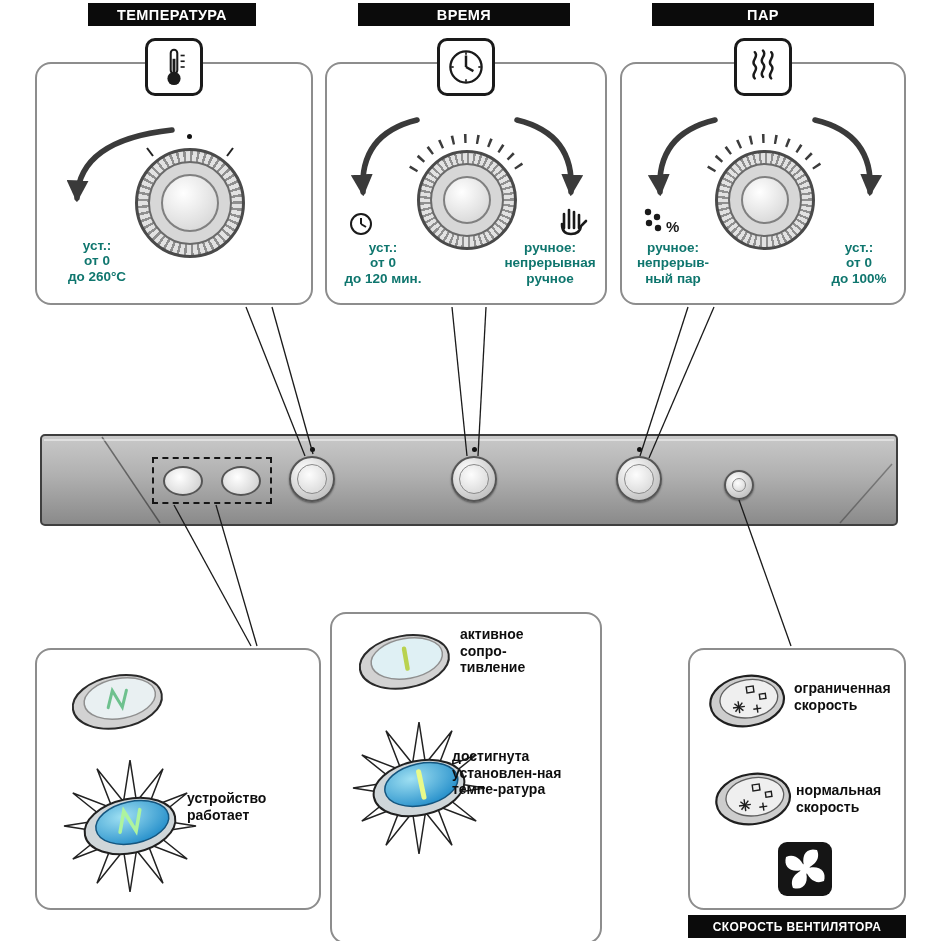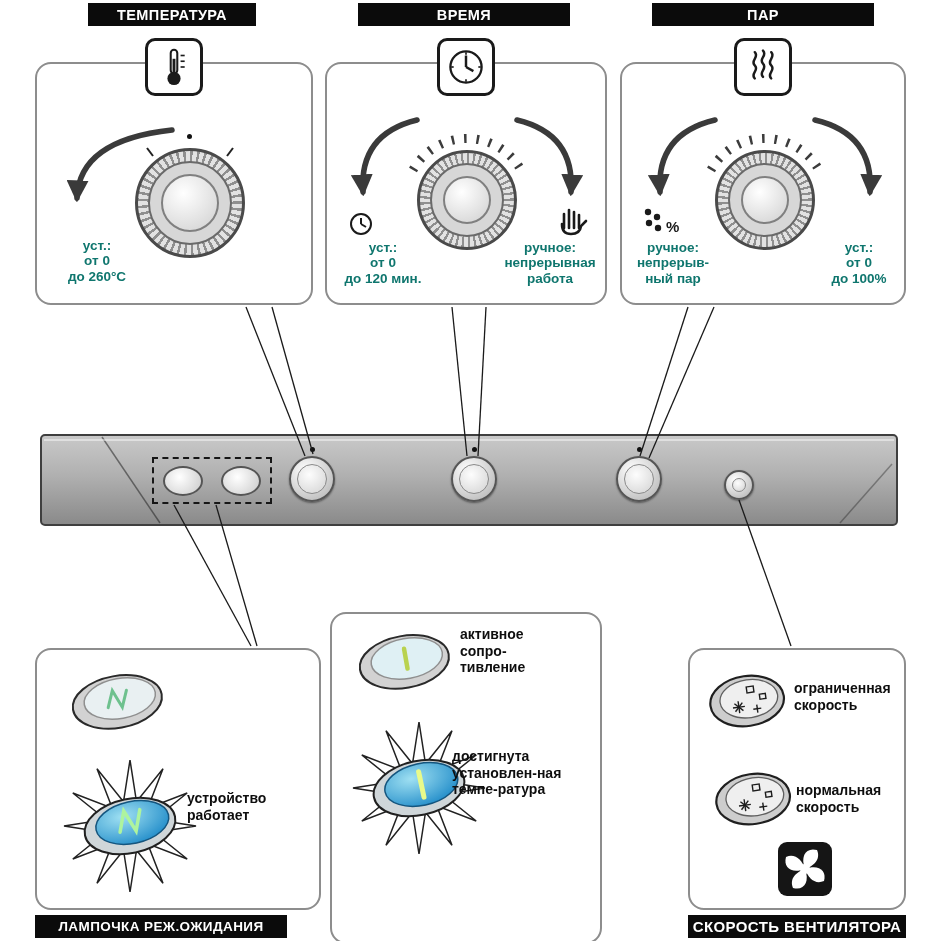--- a/index.html
+++ b/index.html
@@ -132,21 +132,21 @@
       <div class="bk-face"></div>
     </div>
     <div class="ann" style="left:4px;top:176px;width:104px">
       <span class="ln">уст.:</span>
       <span class="ln">от 0</span>
       <span class="ln">до 120 мин.</span>
     </div>
     <div class="ann" style="left:172px;top:176px;width:102px">
       <span class="ln">ручное:</span>
       <span class="ln">непрерывная</span>
-      <span class="ln">работа</span>
+      <span class="ln">ручное</span>
     </div>
   </div>
 
   <div class="panel" style="left:620px;top:62px;width:286px;height:243px">
     <div class="icon-box">
       <svg width="46" height="46" viewBox="0 0 56 56">
         <path d="M18 10 c6 6 -6 10 0 16 c6 6 -6 10 0 16" fill="none" stroke="#1a1a1a" stroke-width="3" stroke-linecap="round"></path>
         <path d="M28 8 c6 6 -6 10 0 16 c6 6 -6 10 0 16" fill="none" stroke="#1a1a1a" stroke-width="3" stroke-linecap="round"></path>
         <path d="M38 10 c6 6 -6 10 0 16 c6 6 -6 10 0 16" fill="none" stroke="#1a1a1a" stroke-width="3" stroke-linecap="round"></path>
       </svg>
@@ -317,20 +317,17 @@
       <g fill="#fff">
         <circle cx="27" cy="27" r="5"></circle>
         <path d="M27 27 C 22 14 28 5 39 8 C 43 17 36 24 27 27 Z"></path>
         <path d="M27 27 C 22 14 28 5 39 8 C 43 17 36 24 27 27 Z" transform="rotate(90 27 27)"></path>
         <path d="M27 27 C 22 14 28 5 39 8 C 43 17 36 24 27 27 Z" transform="rotate(180 27 27)"></path>
         <path d="M27 27 C 22 14 28 5 39 8 C 43 17 36 24 27 27 Z" transform="rotate(270 27 27)"></path>
       </g>
     </svg>
   </div>
 
-  <div class="bar" style="left:35px;top:915px;width:252px;font-size:13.5px">
-      <span>ЛАМПОЧКА РЕЖ.ОЖИДАНИЯ</span>
-    </div>
-  <div class="bar" style="left:688px;top:915px;width:218px;font-size:15px">
+  <div class="bar" style="left:688px;top:915px;width:218px;font-size:12px">
       <span>СКОРОСТЬ ВЕНТИЛЯТОРА</span>
     </div>
 
 </div>
 
 </body></html>

